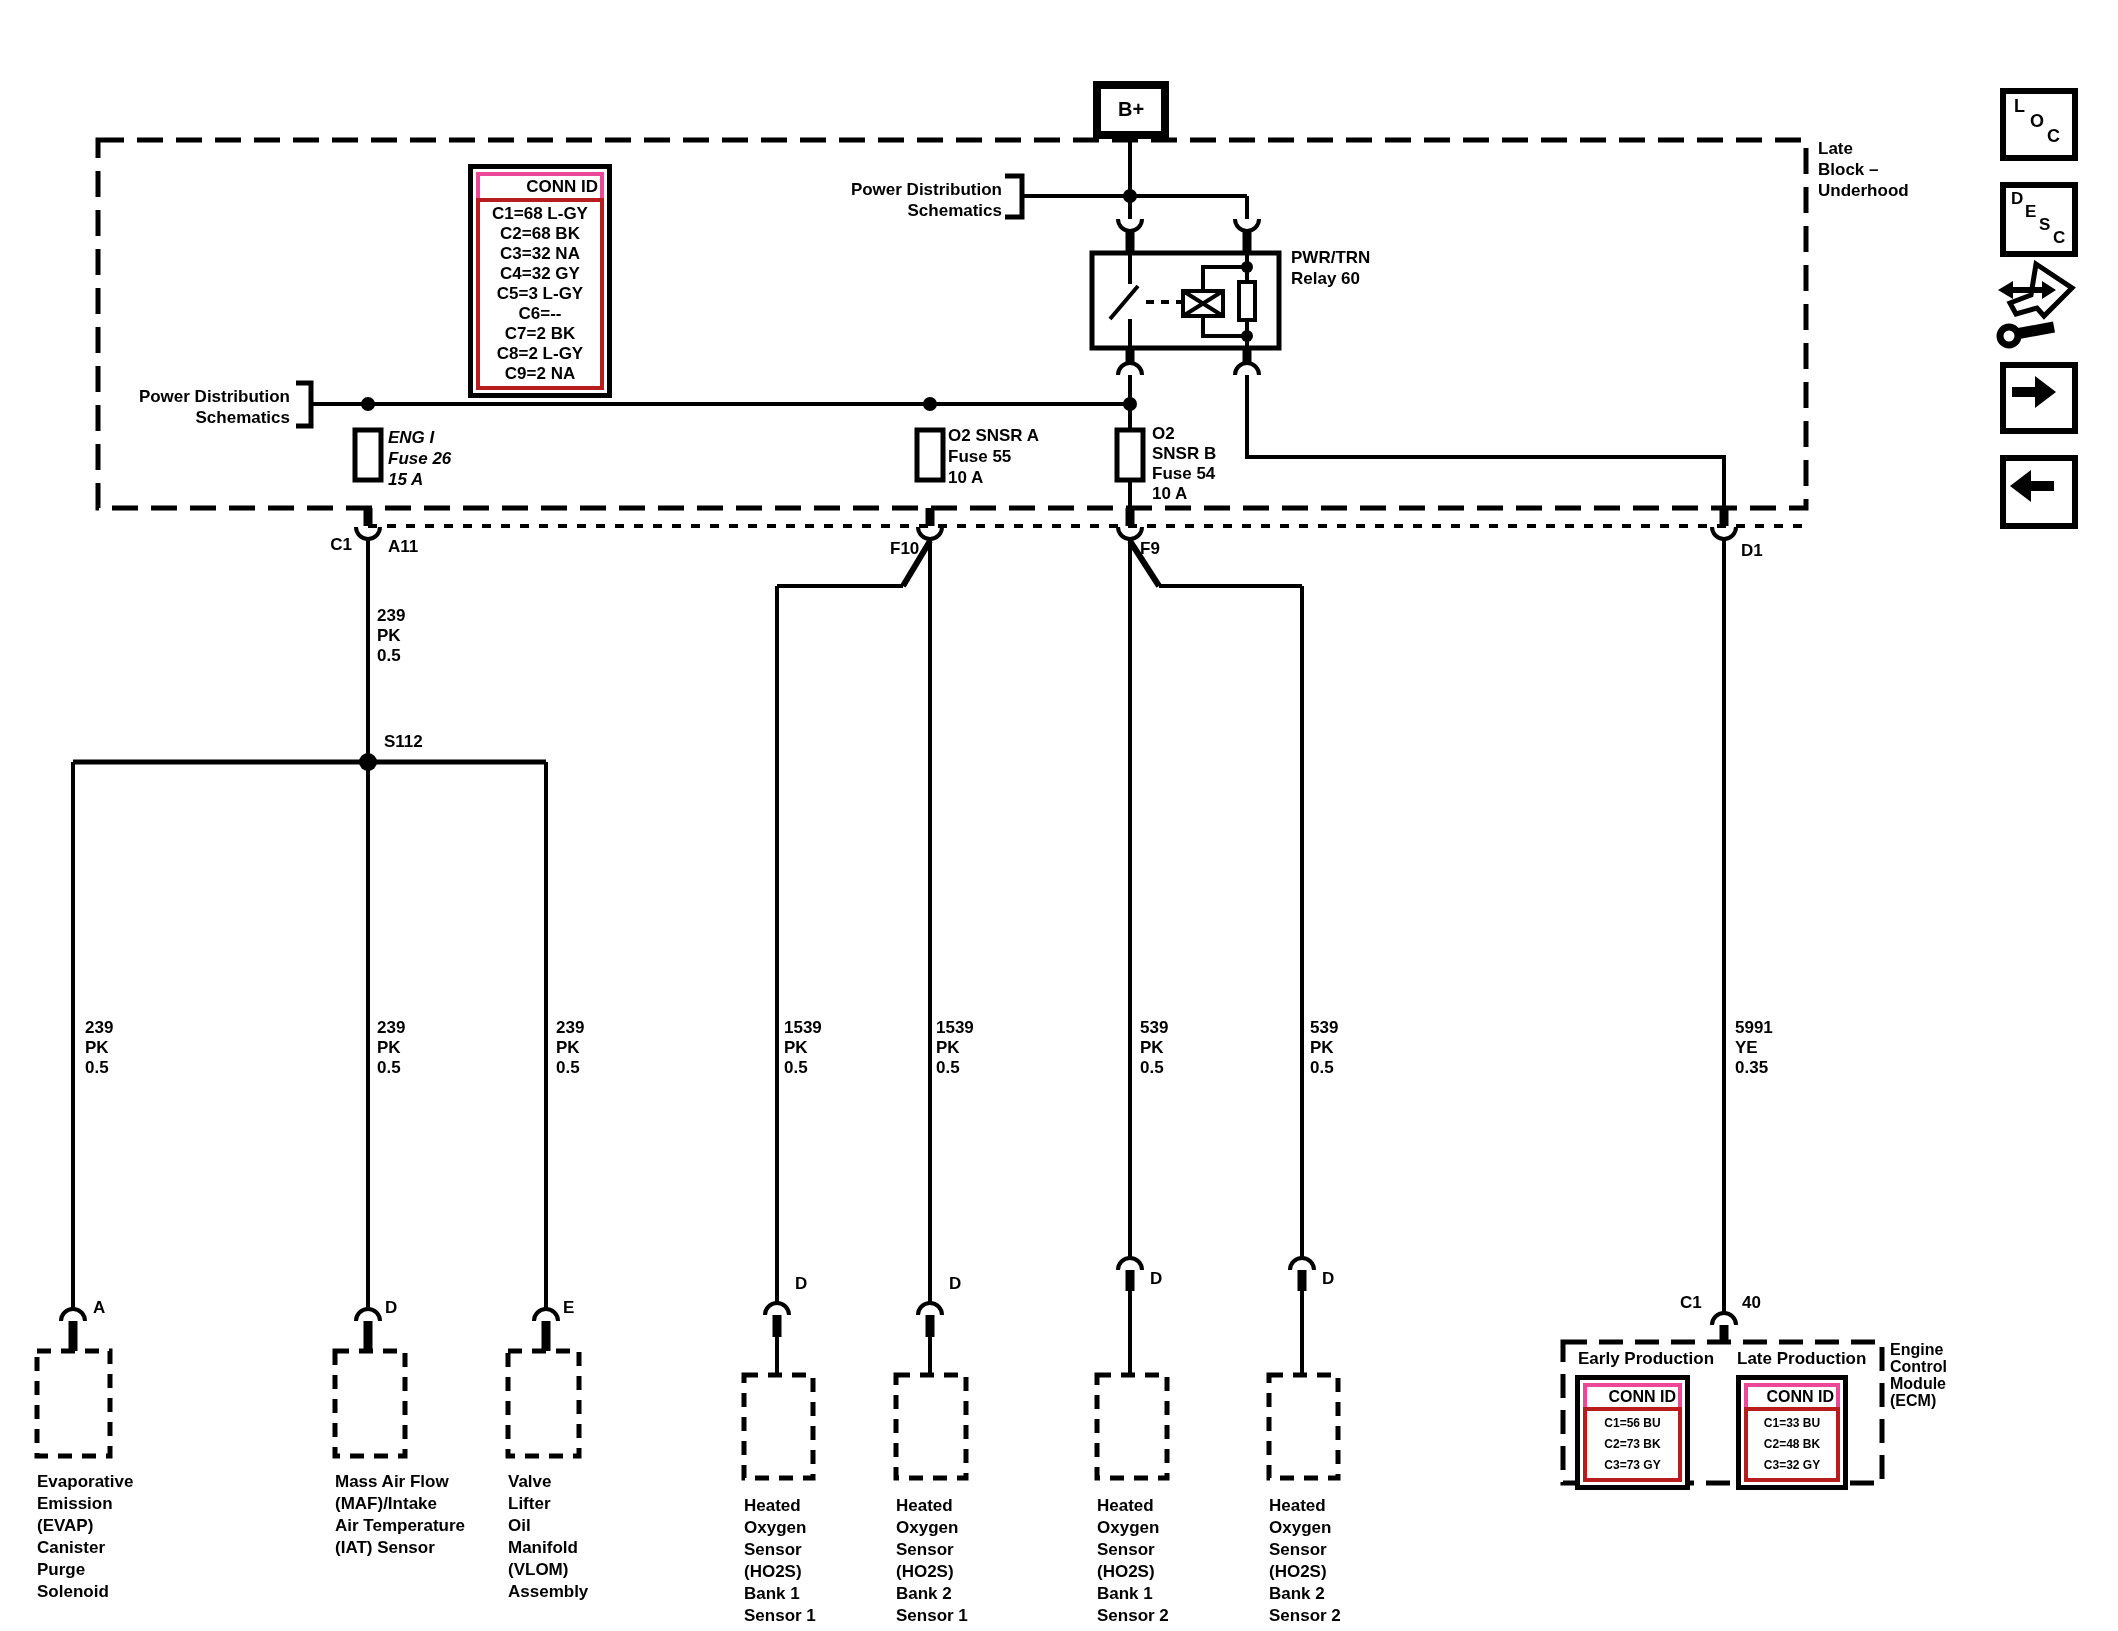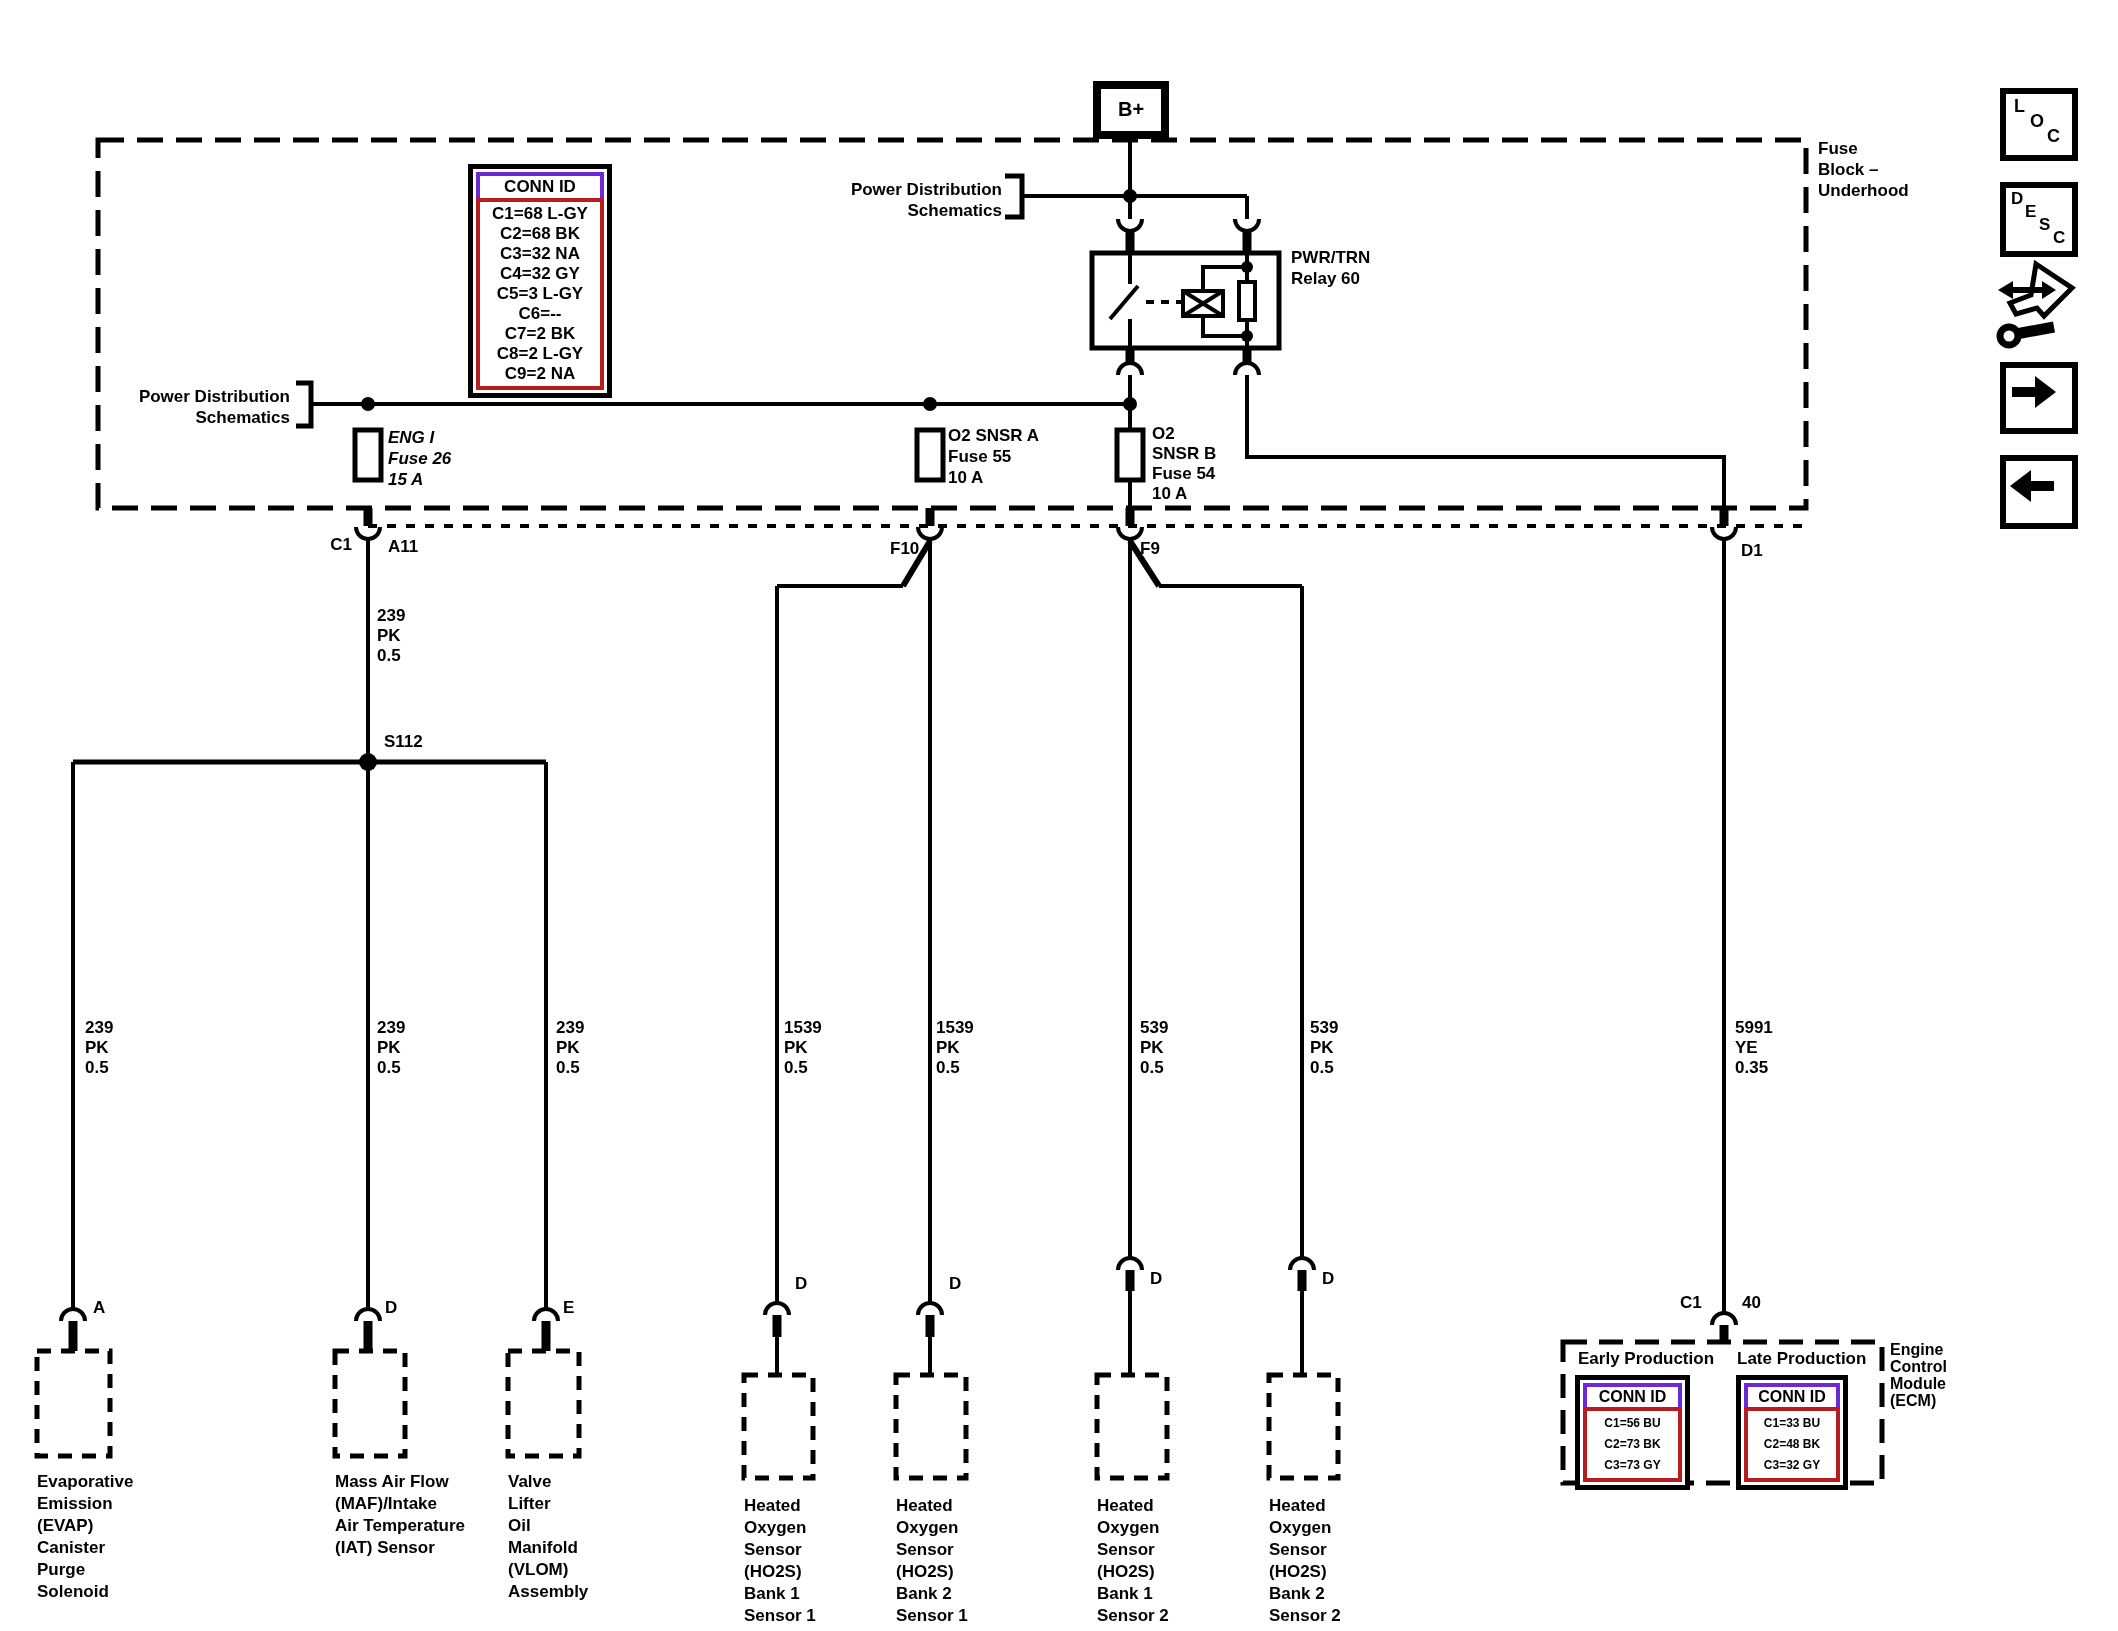--- a/index.html
+++ b/index.html
@@ -6,21 +6,21 @@
   #canvas{position:relative;width:2118px;height:1631px;background:#fff;overflow:hidden;
           font-family:"Liberation Sans",sans-serif;color:#000;}
   #wiring{position:absolute;left:0;top:0;}
   .lbl{position:absolute;font:700 17px "Liberation Sans",sans-serif;line-height:21px;
        white-space:pre;color:#000;}
   .r{text-align:right;}
   .wire{line-height:20px;}
   .dev{line-height:22px;}
   .bplus{font-size:20px;text-align:center;}
   .tbl{position:absolute;border:5px solid #000;background:#fff;padding:3px;}
-  .tbl .hdr{border:4px solid #6d28d9;text-align:center;font:700 17px "Liberation Sans",sans-serif;
+  .tbl .hdr{border:4px solid #ec4899;text-align:right;font:700 17px "Liberation Sans",sans-serif;
             padding:1px 2px;}
   .tbl .body{border:4px solid #b91c1c;margin-top:-4px;padding:2px 4px;text-align:center;}
   .tbl .row{font:700 17px "Liberation Sans",sans-serif;line-height:20px;white-space:pre;}
   .ecmtbl .hdr{font-size:16px;}
   .ecmtbl .row{font-size:12px;line-height:21px;}
   .btn{position:absolute;width:66px;border:6px solid #000;background:#fff;}
   .btn span{position:absolute;font:700 18px "Liberation Sans",sans-serif;}
 </style>
 </head>
 <body>
@@ -137,21 +137,21 @@
       <rect x="744" y="1375" width="69" height="103"></rect>
       <rect x="896" y="1375" width="70" height="103"></rect>
       <rect x="1097" y="1375" width="70" height="103"></rect>
       <rect x="1269" y="1375" width="69" height="103"></rect>
       <rect x="1563" y="1342" width="319" height="141" stroke-dasharray="24 12"></rect>
     </g>
   </svg>
 
   <div class="lbl bplus" style="left:1097px;top:99px;width:68px;">B+</div>
 
-  <div class="lbl" style="left:1818px;top:138px;">Fuse
+  <div class="lbl" style="left:1818px;top:138px;">Late
 Block –
 Underhood</div>
 
   <div class="lbl r" style="left:820px;top:179px;width:182px;">Power Distribution
 Schematics</div>
 
   <div class="lbl r" style="left:108px;top:386px;width:182px;">Power Distribution
 Schematics</div>
 
   <div class="lbl" style="left:1291px;top:247px;">PWR/TRN

